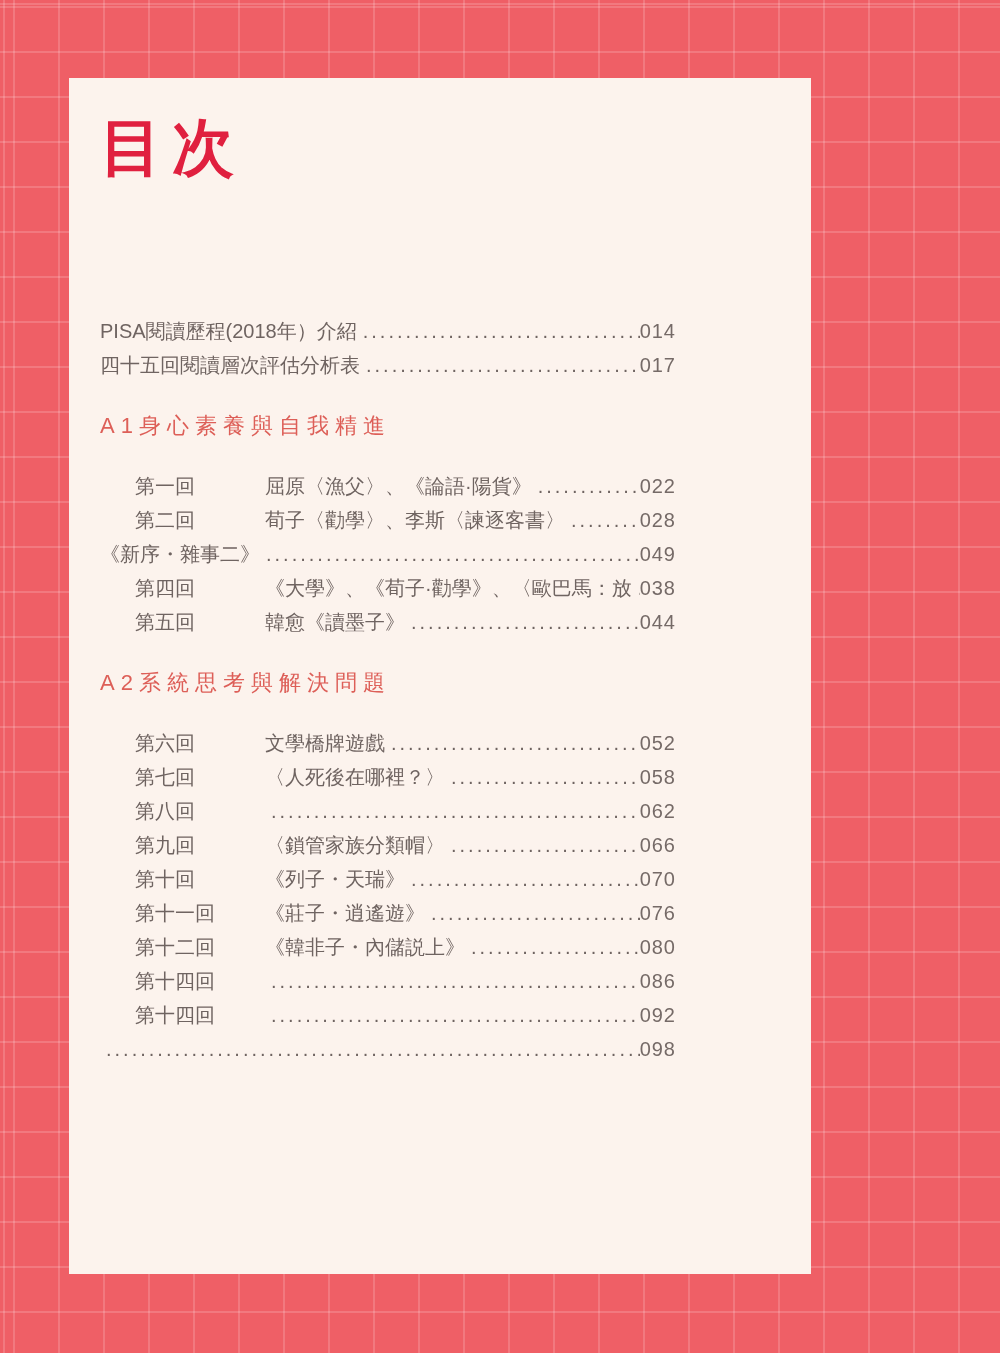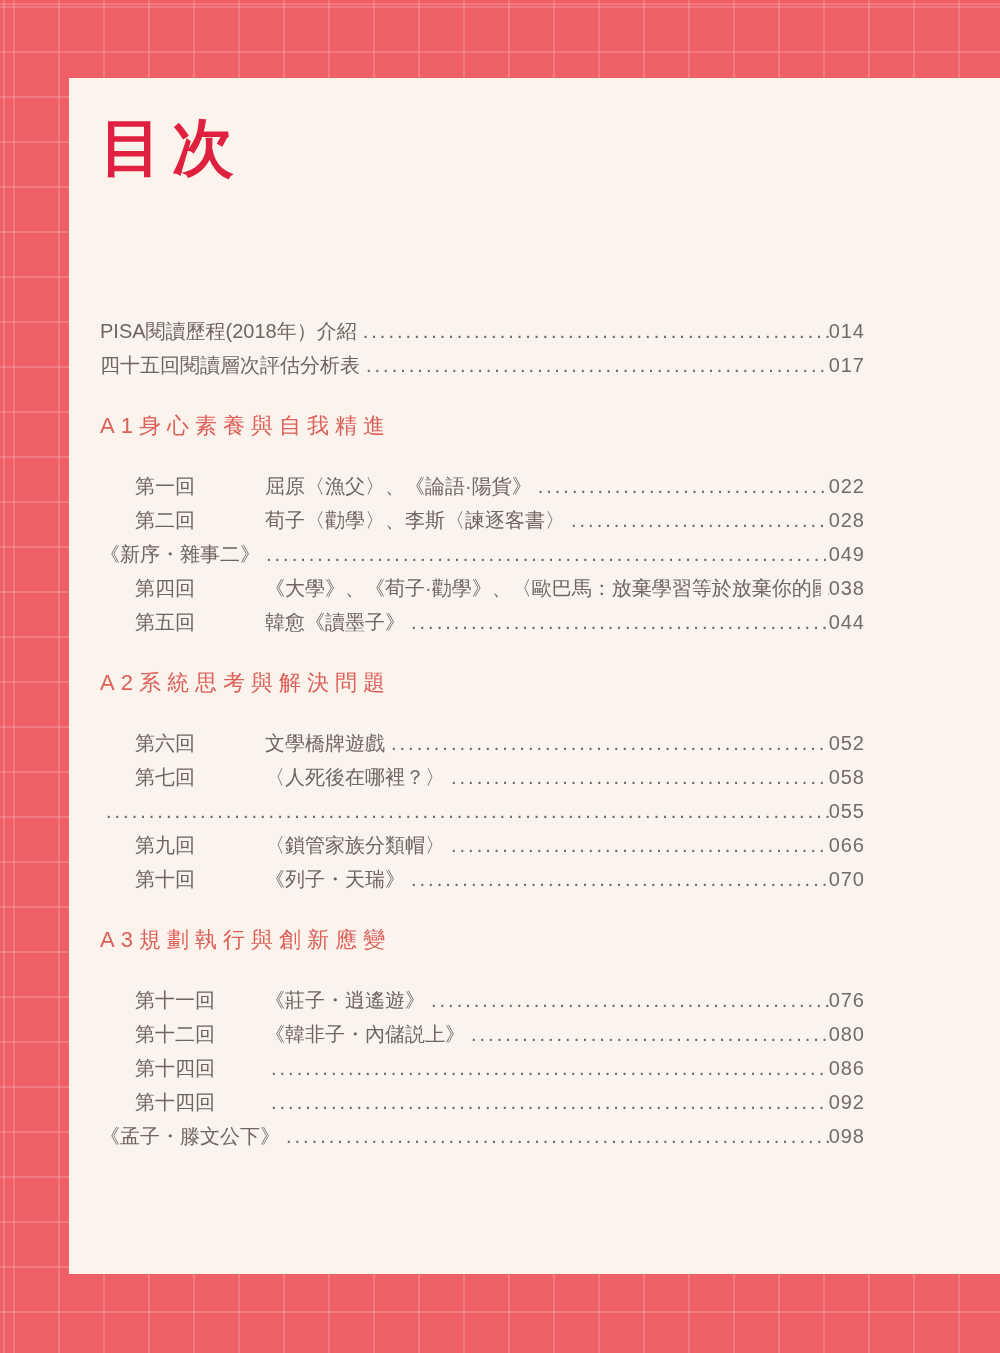--- a/index.html
+++ b/index.html
@@ -9,21 +9,21 @@
   }
   .page-bg{
     position:absolute;inset:0;
     background-color:var(--background-red,#ef5f66);
     background-image:
       repeating-linear-gradient(to right, rgba(255,255,255,0.16) 0px, rgba(255,255,255,0.16) 2px, transparent 2px, transparent 45px),
       repeating-linear-gradient(to bottom, rgba(255,255,255,0.16) 0px, rgba(255,255,255,0.16) 2px, transparent 2px, transparent 45px);
     background-position:13px 0, 0 6px;
   }
   .card{
-    position:absolute;left:69px;top:78px;width:931px;height:1196px;
+    position:absolute;left:69px;top:78px;width:742px;height:1196px;
     background:var(--card-cream,#fcf3ed);
     box-sizing:border-box;
     padding:36px 135px 0 31px;
   }
   h1.doc-title{
     margin:0;font-size:62px;line-height:1.1;font-weight:bold;
     color:var(--title-red,#e0203f);letter-spacing:10px;
   }
   .toc-intro{margin-top:132px;}
   .row{
@@ -103,36 +103,36 @@
           <span class="leader">..........................................................................................................................................................................</span>
           <span class="pagenum">052</span>
         </div>
         <div class="row">
           <span class="label">第七回</span>
           <span class="title">〈人死後在哪裡？〉</span>
           <span class="leader">..........................................................................................................................................................................</span>
           <span class="pagenum">058</span>
         </div>
         <div class="row">
+          <span class="label">第八回</span>
           <span class="leader">..........................................................................................................................................................................</span>
-          <span class="pagenum">055</span>
+          <span class="pagenum">062</span>
         </div>
         <div class="row">
           <span class="label">第九回</span>
           <span class="title">〈鎖管家族分類帽〉</span>
           <span class="leader">..........................................................................................................................................................................</span>
           <span class="pagenum">066</span>
         </div>
         <div class="row">
           <span class="label">第十回</span>
           <span class="title">《列子・天瑞》</span>
           <span class="leader">..........................................................................................................................................................................</span>
           <span class="pagenum">070</span>
         </div>
-        <div class="section-heading">A3規劃執行與創新應變</div>
         <div class="row">
           <span class="label">第十一回</span>
           <span class="title">《莊子・逍遙遊》</span>
           <span class="leader">..........................................................................................................................................................................</span>
           <span class="pagenum">076</span>
         </div>
         <div class="row">
           <span class="label">第十二回</span>
           <span class="title">《韓非子・內儲説上》</span>
           <span class="leader">..........................................................................................................................................................................</span>
@@ -142,19 +142,18 @@
           <span class="label">第十四回</span>
           <span class="leader">..........................................................................................................................................................................</span>
           <span class="pagenum">086</span>
         </div>
         <div class="row">
           <span class="label">第十四回</span>
           <span class="leader">..........................................................................................................................................................................</span>
           <span class="pagenum">092</span>
         </div>
         <div class="row">
-          <span class="title">《孟子・滕文公下》</span>
           <span class="leader">..........................................................................................................................................................................</span>
           <span class="pagenum">098</span>
         </div>
       </div>
   </div>
 </div>
 
 </body></html>

